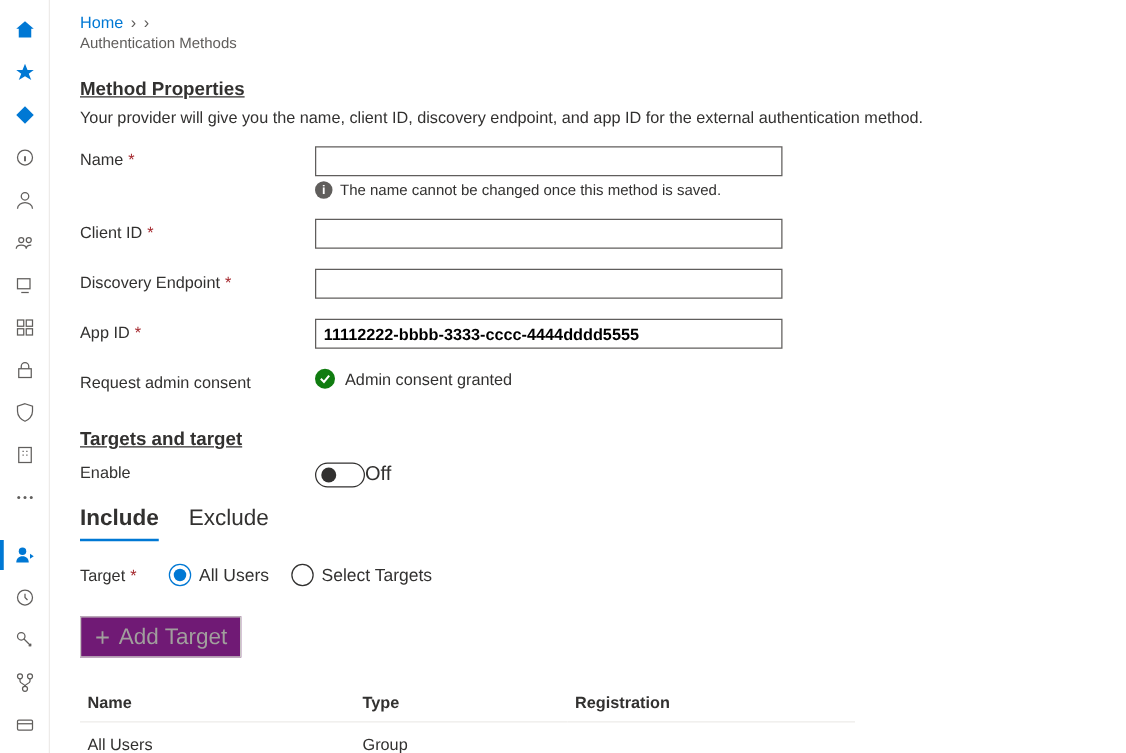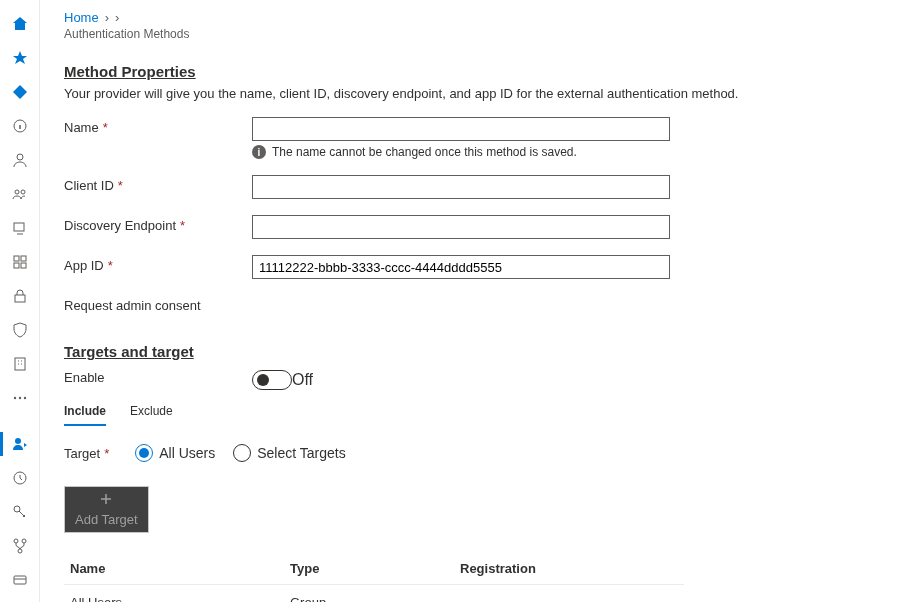--- a/index.html
+++ b/index.html
@@ -15,38 +15,38 @@
     .crumbs .chev { color:#605e5c; }
     h1 { font-weight:600; font-size:24px; margin-top:6px; display:flex; align-items:center; gap:10px;}
     .dots { color:#605e5c; font-size:14px; letter-spacing:2px;}
     .sub { font-size:12px; color:#605e5c; margin-top:2px; }
     h2 { font-size:15px; font-weight:600; margin-top:22px;text-decoration:underline; }
     .desc { font-size:13px; margin-top:6px; color:#323130; }
     .field { display:flex; align-items:flex-start; margin-top:16px; }
     .field-label { width:188px; font-size:13px; display:flex; align-items:center; gap:4px; padding-top:3px; }
     .req { color:#a4262c; }
     .field-body { flex:0 0 374px; }
-    input.txt { width:418px; height:24px; border:1px solid #605e5c; font-size:13px; padding:2px 6px; }
+    input.txt { width:374px; height:24px; border:1px solid #605e5c; font-size:13px; padding:2px 6px;font-weight:bold; }
     .hint { font-size:12px; color:#323130; display:flex; align-items:center; gap:6px; margin-top:4px; }
     .info-ic { width:14px; height:14px; border-radius:50%; background:#605e5c; color:#fff; display:flex; align-items:center; justify-content:center; font-size:10px; font-weight:bold;}
     .granted { display:flex; align-items:center; gap:8px; font-size:13px; }
     .check-ic { width:16px; height:16px; border-radius:50%; background:#107c10; display:flex; align-items:center; justify-content:center; color:#fff;}
     .check-ic svg { width:10px; height:10px; }
     .toggle-row { display:flex; align-items:center; }
     .toggle { width:40px; height:20px; border-radius:10px; border:1px solid #323130; background:#fff; position:relative; }
     .toggle::after { content:""; width:12px; height:12px; border-radius:50%; background:#323130; position:absolute; top:3px; left:4px; }
     .tabs { display:flex; gap:24px; border-bottom:0; margin-top:14px; }
-    .tab { font-size:12px; padding-bottom:6px; color:#323130; cursor:pointer; }
+    .tab { font-size:18px; padding-bottom:6px; color:#323130; cursor:pointer; }
     .tab.active { font-weight:600; border-bottom:2px solid #0078d4; }
     .target-row { display:flex; align-items:center; gap:18px; margin-top:18px; }
     .radio { display:flex; align-items:center; gap:6px; font-size:14px;text-align:center; }
     .radio .circ { width:18px; height:18px; border-radius:50%; border:1px solid #323130; display:flex; align-items:center; justify-content:center;}
     .radio.sel .circ { border-color:#0078d4; }
     .radio.sel .circ::after { content:""; width:10px; height:10px; border-radius:50%; background:#0078d4; }
-    .add-btn { margin-top:24px; border:1px solid #c8c6c4; background:#404040; color:#a19f9d; font-size:13px; padding:5px 10px; display:flex; align-items:center; gap:6px; cursor:default;flex-direction:column;}
+    .add-btn { margin-top:24px; border:1px solid #c8c6c4; background:#701a75; color:#a19f9d; font-size:18px; padding:5px 10px; display:flex; align-items:center; gap:6px; cursor:default;}
     .add-btn svg { width:14px; height:14px; }
     table { width:620px; border-collapse:collapse; margin-top:20px; }
     th { text-align:left; font-size:13px; font-weight:600; padding:8px 6px; border-bottom:1px solid #edebe9; }
     td { font-size:13px; padding:10px 6px; border-bottom:1px solid #edebe9; }
     .trash { color:#605e5c; }
     .target-label { font-size:13px; display:flex; align-items:center; gap:4px; margin-right:8px;}
   </style>
 </head>
 <body>
 
@@ -207,20 +207,28 @@
         <span>App ID</span>
         <span class="req">*</span>
       </div>
     <div class="field-body"><input class="txt" type="text" value="11112222-bbbb-3333-cccc-4444dddd5555" style=""></div>
   </div>
 
   <div class="field">
     <div class="field-label">
         <span>Request admin consent</span>
       </div>
+    <div class="granted">
+      <span class="check-ic">
+          <svg viewBox="0 0 12 12" fill="none" stroke="white" stroke-width="2">
+            <path d="M2 6l3 3 5-6"></path>
+          </svg>
+        </span>
+      <span>Admin consent granted</span>
+    </div>
   </div>
 
   <h2 style="margin-top:30px">Targets and target</h2>
 
   <div class="field" style="margin-top:10px">
     <div class="field-label" style="padding-top:0">
         <span>Enable</span>
       </div>
     <div class="toggle-row">
       <div class="toggle"></div>

